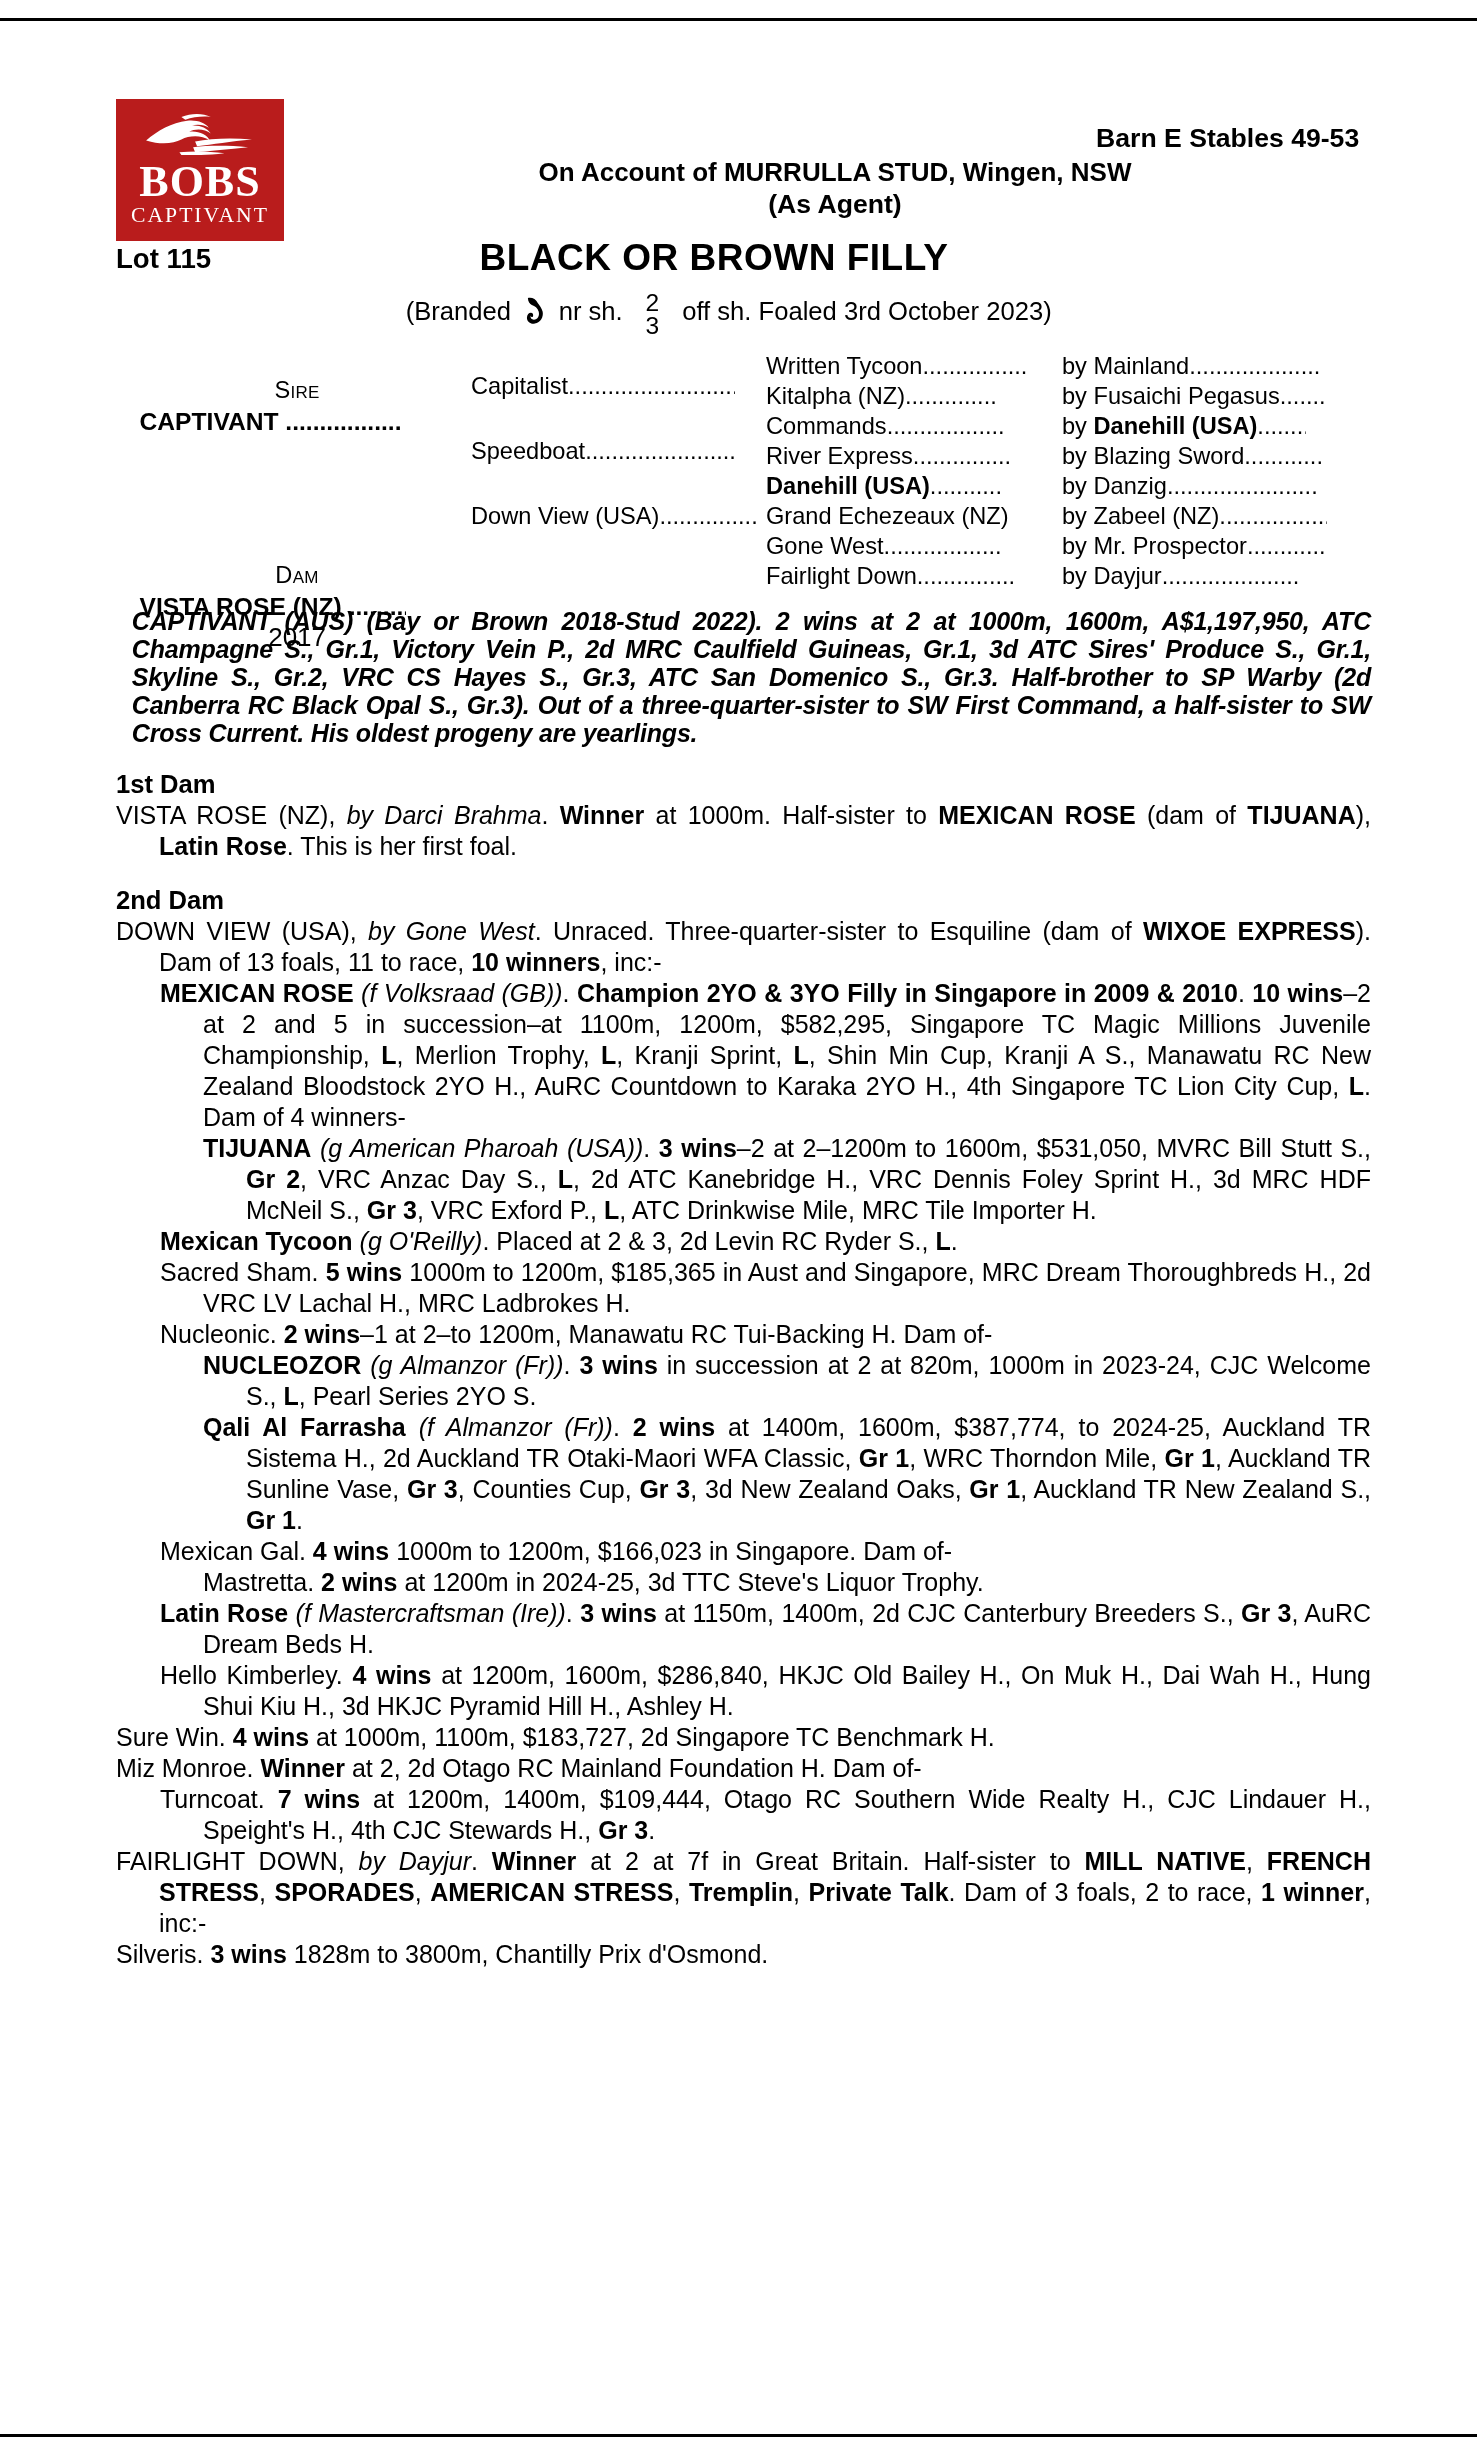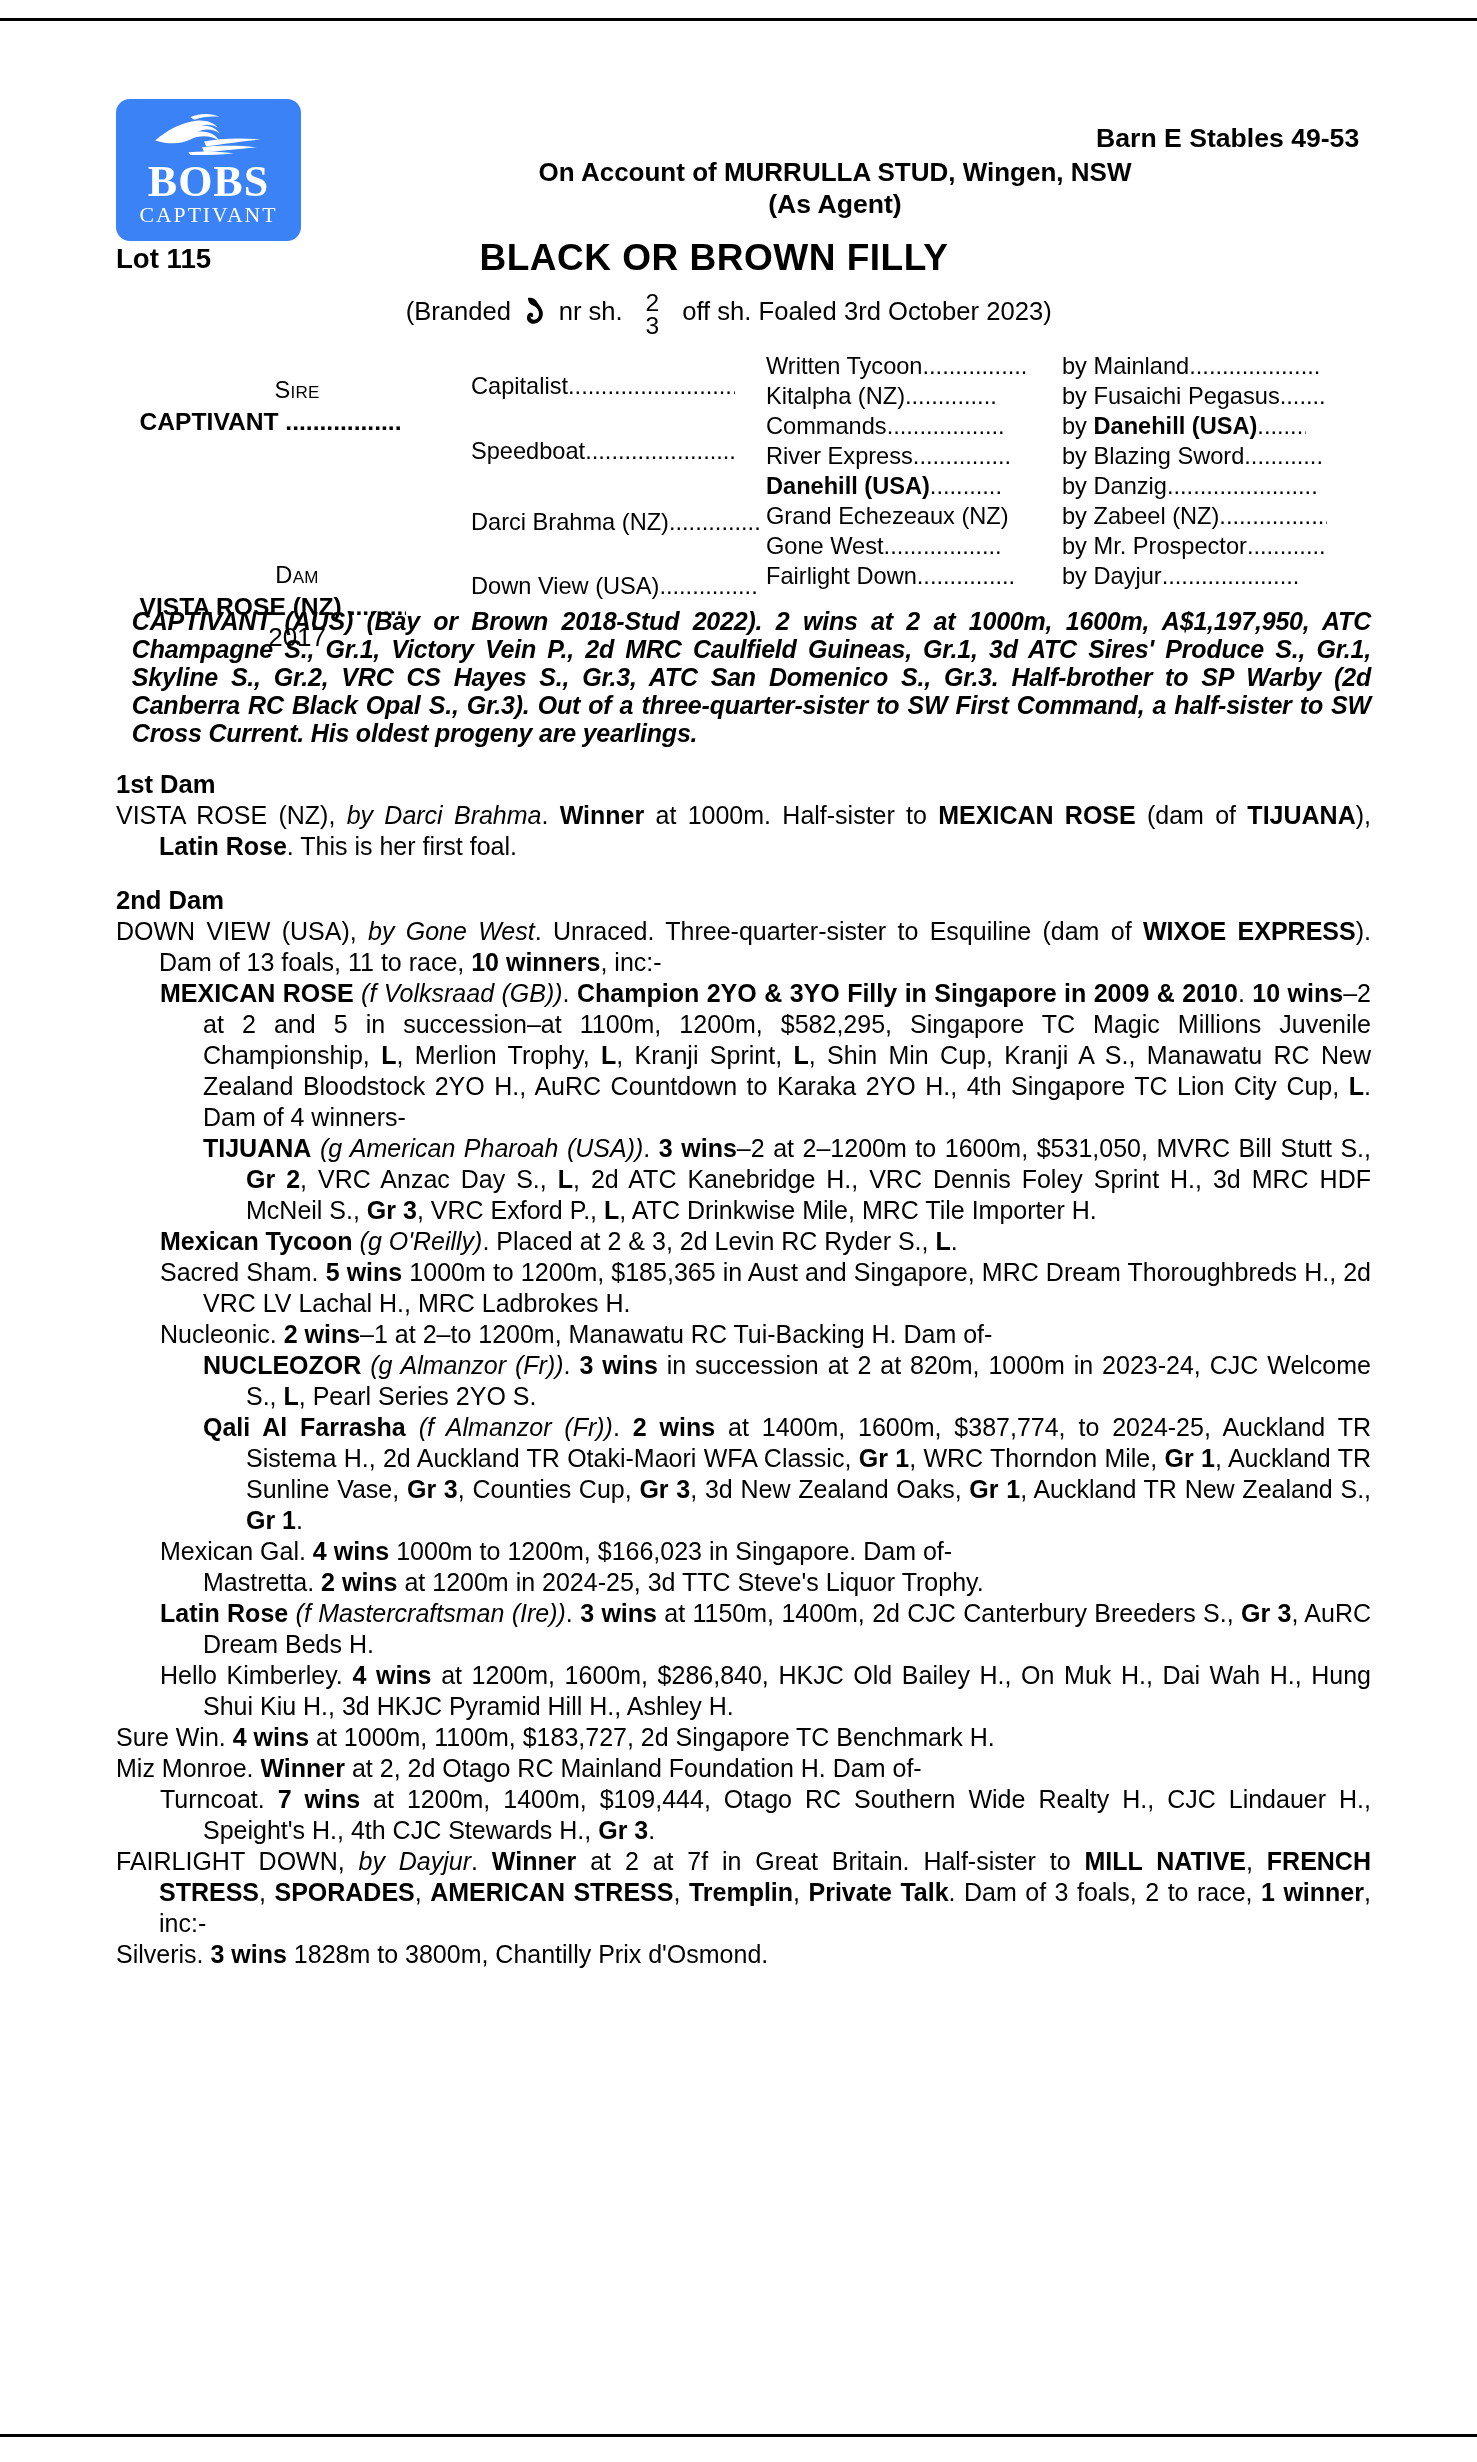--- a/index.html
+++ b/index.html
@@ -43,27 +43,26 @@
 
   
   .header-row {
     position: relative;
     min-height: 148px;
   }
   .bobs-logo {
     position: absolute;
     left: 0px;
     top: 13.8px;
-    width: 185px;
+    width: 168px;
     height: 142px;
-    background: #3b82f6;
+    background: #b91c1c;
     color: #fff;
     text-align: center;
     overflow: hidden;
-    border-radius: 14px;
   }
   .bobs-logo .bird {
     display: block;
     margin: 11.8px auto 0 auto;
     width: 128px;
     height: 49px;
   }
   .bobs-logo .bobs-word {
     font-family: "Liberation Serif", serif;
     font-weight: bold;
@@ -315,23 +314,20 @@
           <div class="dam-year">2017</div>
         </div>
       </div>
 
       <div class="ped-col col-b">
         <div class="b-row-sire1 dots-line">
           <span>Capitalist</span><span class="dotfill" style="width:167px"></span>
         </div>
         <div class="b-row-sire2 dots-line">
           <span>Speedboat</span><span class="dotfill" style="width:153px"></span>
-        </div>
-        <div class="b-row-dam1 dots-line">
-          <span>Darci Brahma (NZ)</span><span class="dotfill" style="width:91px"></span>
         </div>
         <div class="b-row-dam2 dots-line">
           <span>Down View (USA)</span><span class="dotfill" style="width:99px"></span>
         </div>
       </div>
 
       <div class="ped-col col-c">
         <div class="c-line"><span>Written Tycoon</span><span class="dotfill" style="width:103px"></span></div>
         <div class="c-line"><span>Kitalpha (NZ)</span><span class="dotfill" style="width:91px"></span></div>
         <div class="c-line"><span>Commands</span><span class="dotfill" style="width:118px"></span></div>

